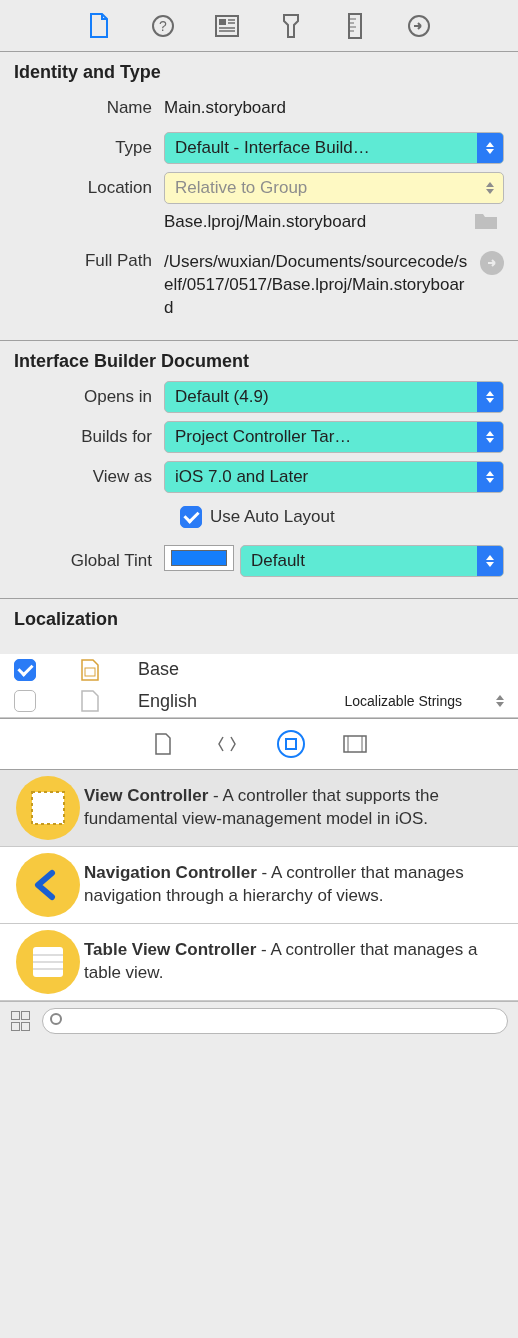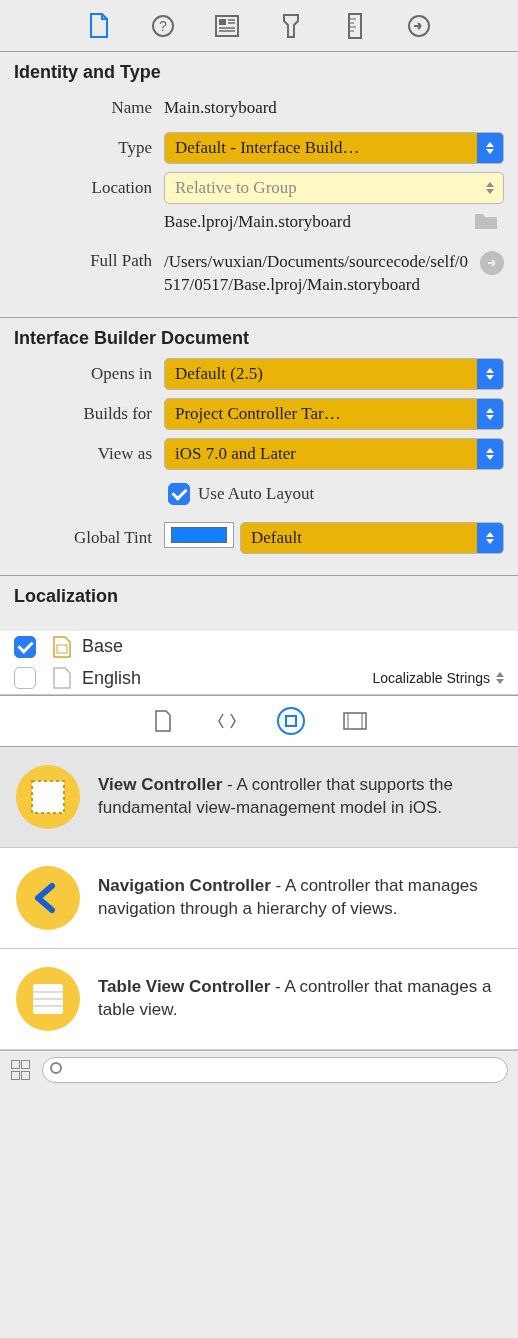--- a/index.html
+++ b/index.html
@@ -37,42 +37,41 @@
   font-weight: bold;
   font-size: 18px;
   color: #222;
   margin-bottom: 8px;
 }
 .row {
   display: flex;
   align-items: center;
   margin: 6px 0;
   min-height: 34px;
-  font-family: Liberation Serif, serif;
 }
 .label {
   width: 150px;
   text-align: right;
   padding-right: 12px;
   color: #333;
   font-size: 17px;
   white-space: nowrap;
 }
 .value-area { flex: 1; min-width: 0; }
 .text-val {
   font-size: 17px;
   color: #222;
   word-break: break-word;
 }
 .select {
   position: relative;
   display: flex;
   align-items: center;
   height: 32px;
-  background: #eab308;
+  background: #5eead4;
   border: 1px solid #b8b8b8;
   border-radius: 5px;
   overflow: hidden;
   width: 100%;
 }
 .select.disabled { background: #fef9c3; color: #8d8d8d; }
 .select-text {
   flex: 1;
   padding: 0 10px;
   font-size: 17px;
@@ -132,40 +131,41 @@
   background: #2a7bf6;
   border-color: #2a7bf6;
 }
 .checkbox.checked::after {
   content: "";
   width: 6px; height: 11px;
   border: solid #fff;
   border-width: 0 3px 3px 0;
   transform: rotate(45deg) translate(-1px, -1px);
 }
-.checkrow { display: flex; align-items: center; margin: 4px 4px; }
+.checkrow { display: flex; align-items: center; margin: 4px 16px; }
 .color-swatch {
   width: 70px; height: 26px;
   border: 1px solid #a0a0a0;
   background: #fff;
   display: inline-flex;
   align-items: center; justify-content: center;
   margin-right: 6px;
 }
 .color-swatch-inner {
   width: 56px; height: 16px;
   background: #157efb;
   border: 1px solid #666;
 }
 .loc-row {
   display: flex;
   align-items: center;
   padding: 3px 14px;
   background: #fff;
   height: 32px;
+  gap: 28px;
 }
 .loc-row .doc-icon {
   width: 22px; height: 22px;
   margin: 0 8px;
 }
 .loc-label { flex: 1; font-size: 18px; }
 .loc-select-text { font-size: 14px; color: #222; margin-right: 6px; }
 .tiny-knob {
   display: flex; flex-direction: column;
   gap: 2px;
@@ -194,24 +194,24 @@
 }
 .filter-icon.active {
   border: 2px solid #157efb;
   border-radius: 50%;
   width: 28px; height: 28px;
   color: #157efb;
 }
 .lib-item {
   display: flex;
   align-items: center;
-  padding: 18px 16px;
+  padding: 6px 16px;
   background: #fff;
   border-bottom: 1px solid #c9c9c9;
-  gap: 18px;
+  gap: 4px;
 }
 .lib-item.selected { background: #e5e5e5; }
 .lib-icon {
   width: 64px; height: 64px;
   border-radius: 50%;
   background: #f7c93f;
   display: flex;
   align-items: center;
   justify-content: center;
   flex-shrink: 0;
@@ -350,21 +350,21 @@
   </div>
 </div>
 
 <div class="section">
   <div class="section-title">Interface Builder Document</div>
 
   <div class="row">
     <div class="label">Opens in</div>
     <div class="value-area">
       <div class="select">
-        <div class="select-text">Default (2.5)</div>
+        <div class="select-text">Default (4.9)</div>
         <div class="select-knob">
             <div class="chev up"></div>
             <div class="chev down"></div>
           </div>
       </div>
     </div>
   </div>
 
   <div class="row">
     <div class="label">Builds for</div>

